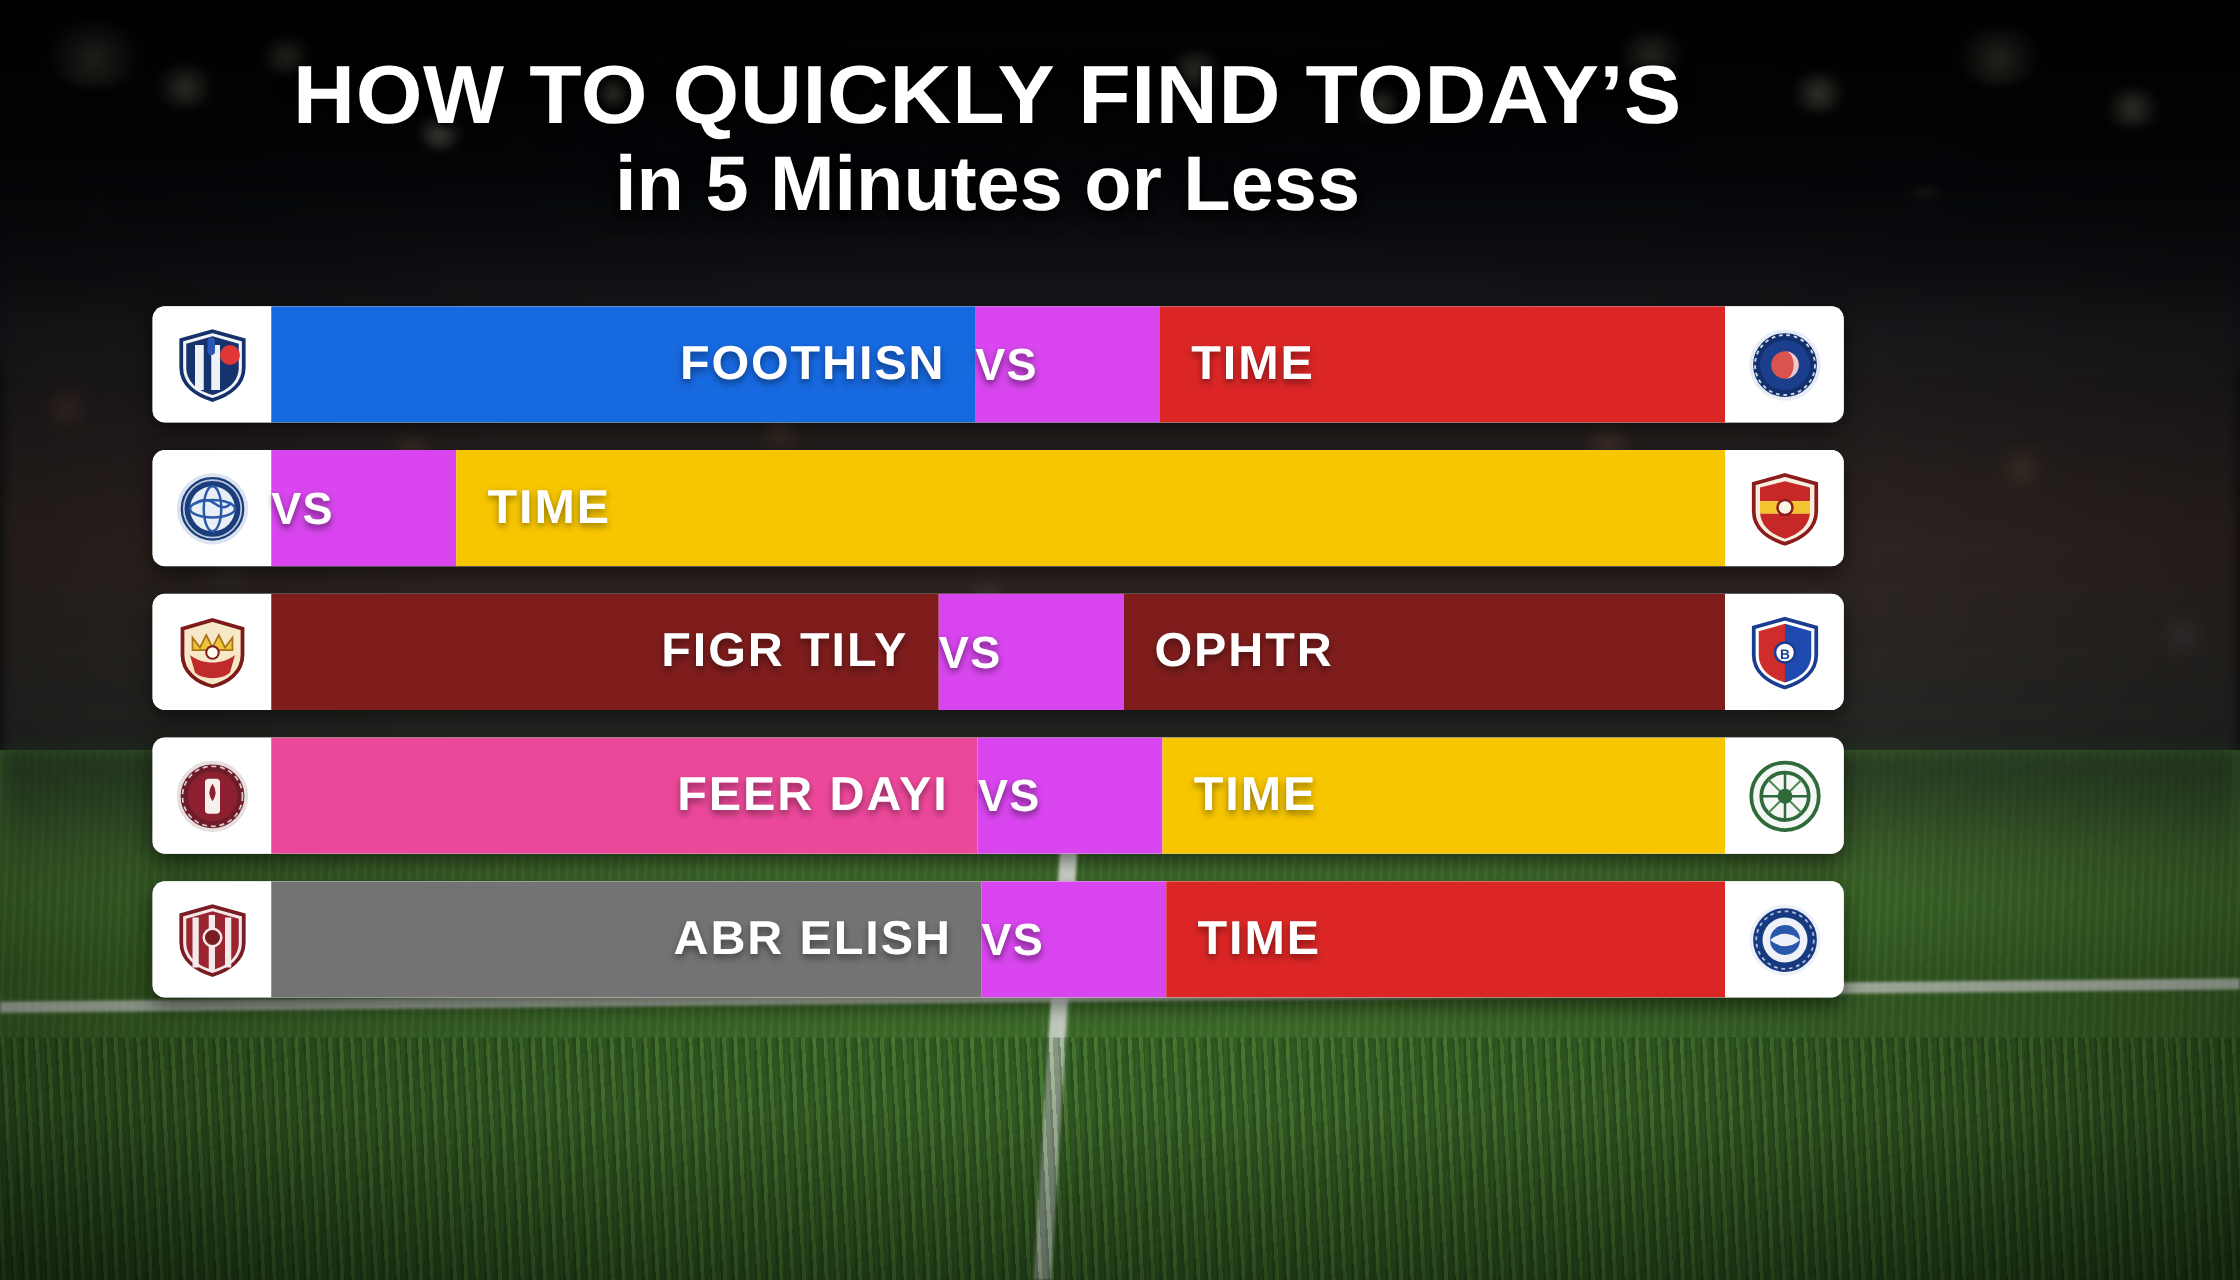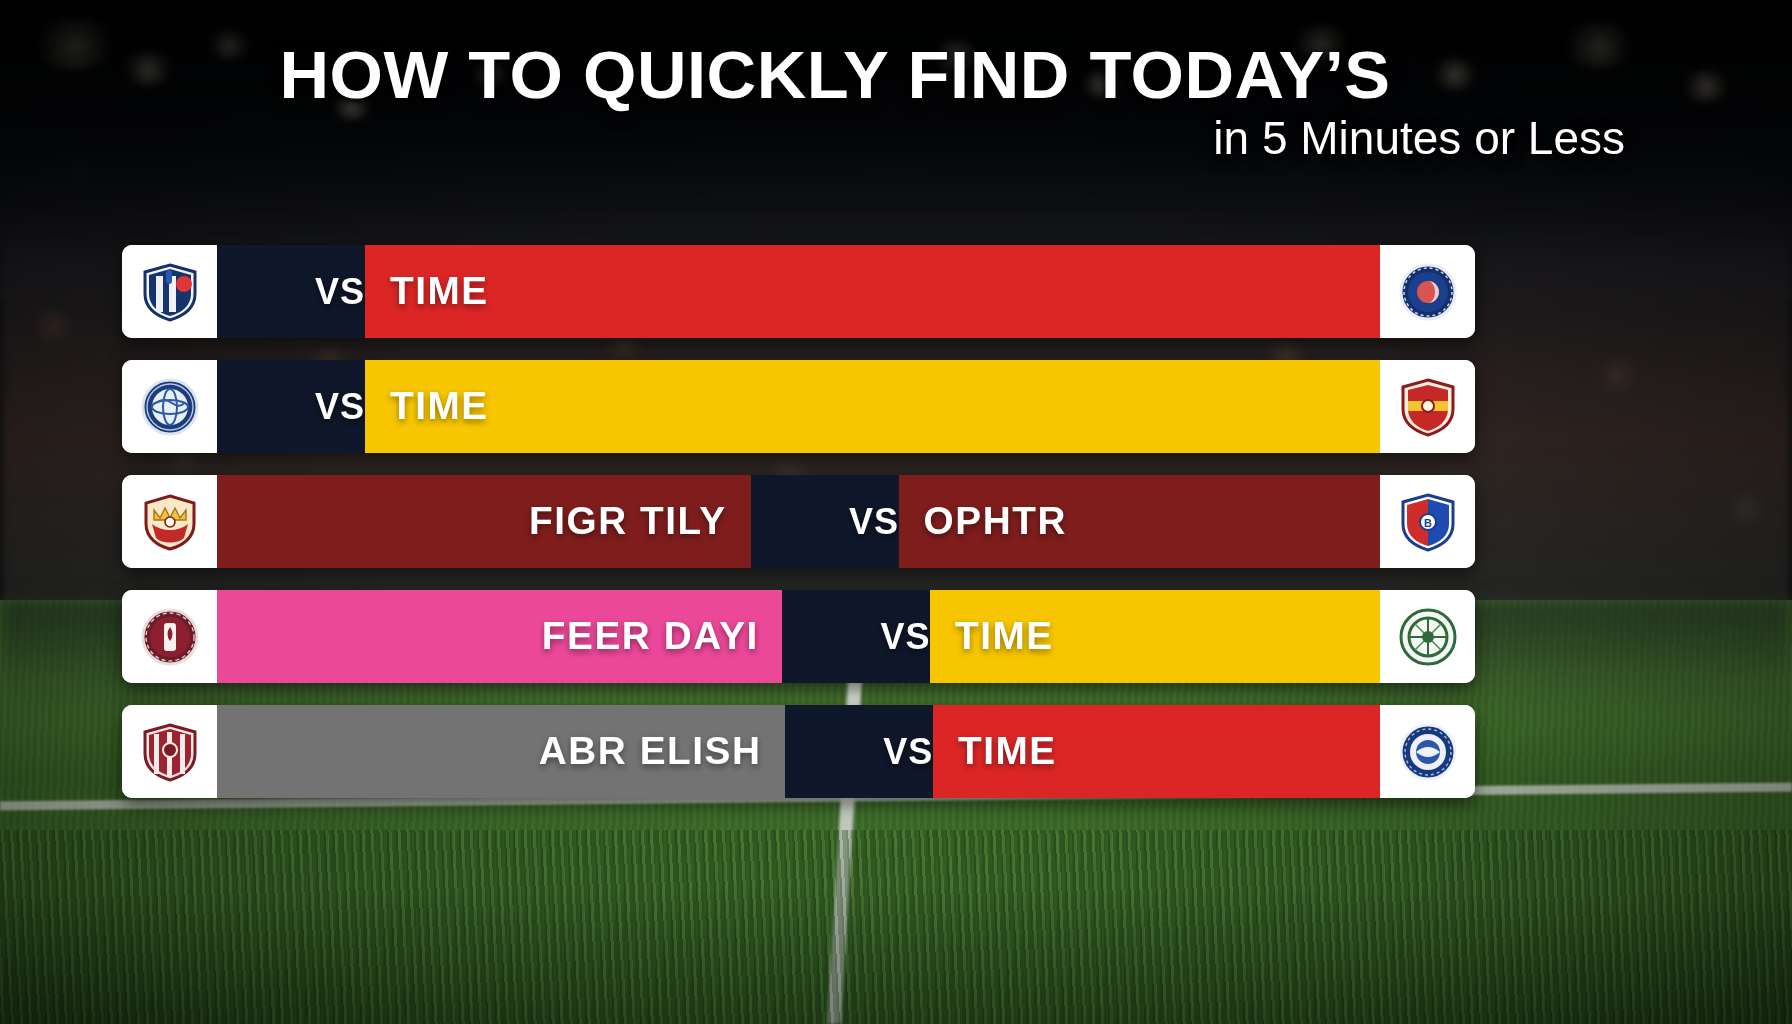--- a/index.html
+++ b/index.html
@@ -79,32 +79,31 @@
     position:absolute;inset:0;pointer-events:none;
     background:radial-gradient(ellipse 78% 68% at 50% 46%, rgba(0,0,0,0) 38%, rgba(0,0,0,.38) 78%, rgba(0,0,0,.62) 100%);
   }
   .topdark{
     position:absolute;left:0;top:0;width:1792px;height:260px;
     background:linear-gradient(180deg,rgba(0,0,0,.88) 0%,rgba(0,0,0,.55) 55%,rgba(0,0,0,0) 100%);
     pointer-events:none;
   }
 
   
-  .title-wrap{position:absolute;left:0;top:42px;width:1580px;text-align:center;z-index:5;margin-left:45px;}
+  .title-wrap{position:absolute;left:0;top:42px;width:1580px;text-align:center;z-index:5;}
   .title-l1{
     font-size:66px;font-weight:bold;color:#ffffff;letter-spacing:.5px;
     line-height:1.02;text-transform:uppercase;
     text-shadow:0 4px 16px rgba(0,0,0,.95),0 2px 5px rgba(0,0,0,.9);
     transform:scaleX(1.04);
   }
   .title-l2{
-    font-size:46px;font-weight:normal;color:#ffffff;
+    font-size:62px;font-weight:bold;color:#ffffff;
     line-height:1.12;margin-top:4px;
     text-shadow:0 4px 16px rgba(0,0,0,.95),0 2px 5px rgba(0,0,0,.9);
-    text-align:right;
   }
 
   
   #rows{position:absolute;left:122px;top:245px;width:1353px;z-index:6;}
   .row{
     position:relative;display:flex;align-items:stretch;
     height:93px;margin-bottom:22px;border-radius:10px;overflow:hidden;
     box-shadow:0 6px 18px rgba(0,0,0,.55);
     background:#ffffff;
   }
@@ -118,22 +117,22 @@
   }
   .team.left{justify-content:flex-end;}
   .team.right{justify-content:flex-start;}
   .team-name{
     font-size:38px;font-weight:bold;color:#ffffff;letter-spacing:1.5px;
     text-transform:uppercase;white-space:nowrap;
     text-shadow:0 3px 6px rgba(0,0,0,.42);
     transform:scaleX(1.02);
   }
   .vs{
-    flex:0 0 148px;width:148px;background:#0f172a;
-    display:flex;align-items:center;justify-content:flex-end;
+    flex:0 0 148px;width:148px;background:#d946ef;
+    display:flex;align-items:center;justify-content:flex-start;
   }
   .vs-text{
     font-size:36px;font-weight:bold;color:#ffffff;letter-spacing:1px;
     text-shadow:0 3px 6px rgba(0,0,0,.5);
   }
 
   
   .crest{width:60px;height:60px;display:block;}
 </style>
 </head>
@@ -180,20 +179,23 @@
         <div class="badge">
           <svg class="crest" viewBox="0 0 60 60" xmlns="http://www.w3.org/2000/svg">
             <path d="M30 3 L55 10 V32 C55 46 43 54 30 58 C17 54 5 46 5 32 V10 Z" fill="#f2f4f8" stroke="#15306b" stroke-width="3"></path>
             <path d="M30 7 L51 13 V32 C51 44 41 51 30 54 C19 51 9 44 9 32 V13 Z" fill="#16336e"></path>
             <rect x="16" y="14" width="7" height="36" fill="#eef2f7"></rect>
             <rect x="29" y="14" width="7" height="36" fill="#eef2f7"></rect>
             <circle cx="44" cy="22" r="8" fill="#e03636"></circle>
             <rect x="26" y="8" width="6" height="14" rx="3" fill="#2a56b5"></rect>
           </svg>
         </div>
+        <div class="team left" style="background:#1769E0">
+          <span class="team-name">FOOTHISN</span>
+        </div>
         <div class="vs">
           <span class="vs-text">VS</span>
         </div>
         <div class="team right" style="background:#DC2626">
           <span class="team-name">TIME</span>
         </div>
         <div class="badge">
           <svg class="crest" viewBox="0 0 60 60" xmlns="http://www.w3.org/2000/svg">
             <circle cx="30" cy="30" r="27" fill="#13306e" stroke="#e8ecf4" stroke-width="3"></circle>
             <circle cx="30" cy="30" r="20" fill="#1b3f8c"></circle>

